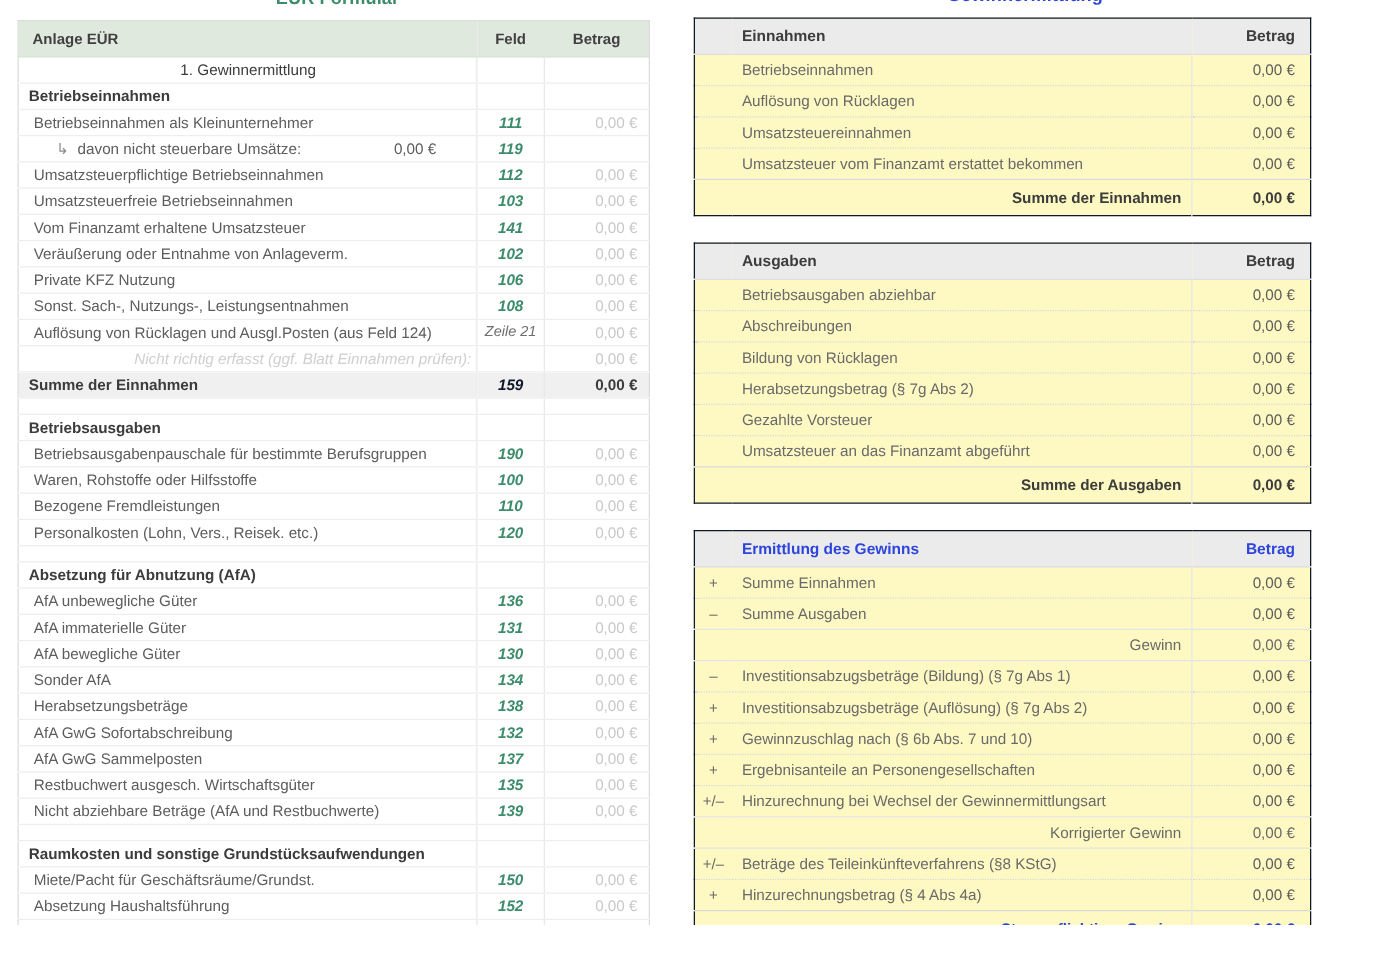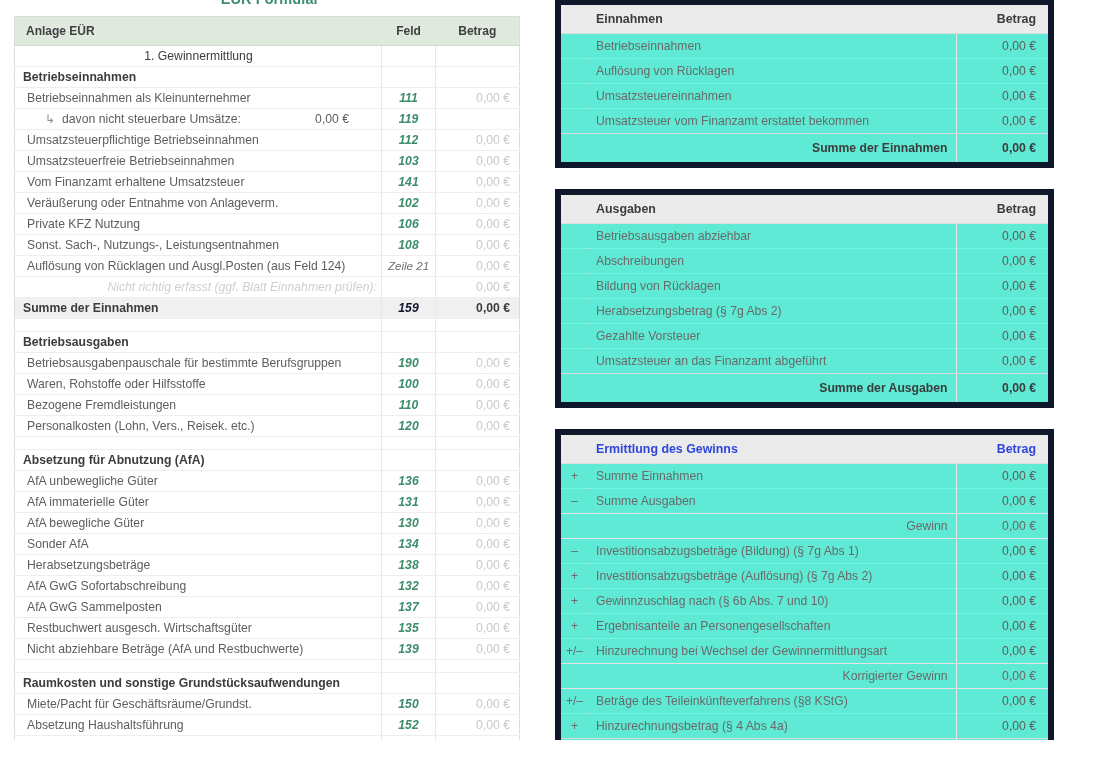--- a/index.html
+++ b/index.html
@@ -112,24 +112,24 @@
   .sub-wrap { display: flex; align-items: center; }
   .sub-arrow { color: #8d8d8d; font-size: 12px; margin-right: 7px; }
   .sub-text { flex: 0 0 auto; }
   .sub-val { margin-left: auto; color: #5d5d5d; padding-right: 22px; }
 
   
   .gw-table {
     width: 493px;
     margin: 0 0 0 15px;
     border-collapse: collapse;
-    border: 6px solid #0f172a;
+    border: 1px solid #0f172a;
     table-layout: fixed;
     font-size: 12.2px;
-    background: #5eead4;
+    background: #fef9c3;
   }
   .gw-table col.g-sign  { width: 30px; }
   .gw-table col.g-label { width: 368px; }
   .gw-table col.g-amt   { width: 95px; }
 
   .gw-table thead th {
     background: #ebebeb;
     color: #3c3c3c;
     font-size: 12.4px;
     font-weight: bold;

